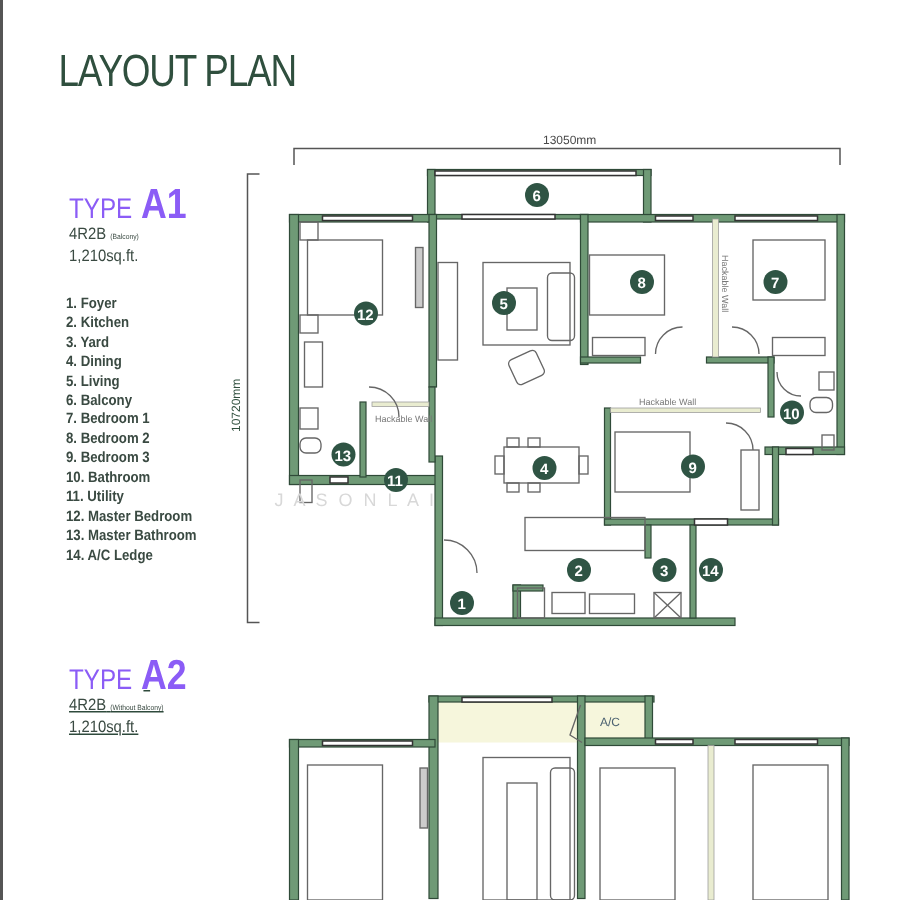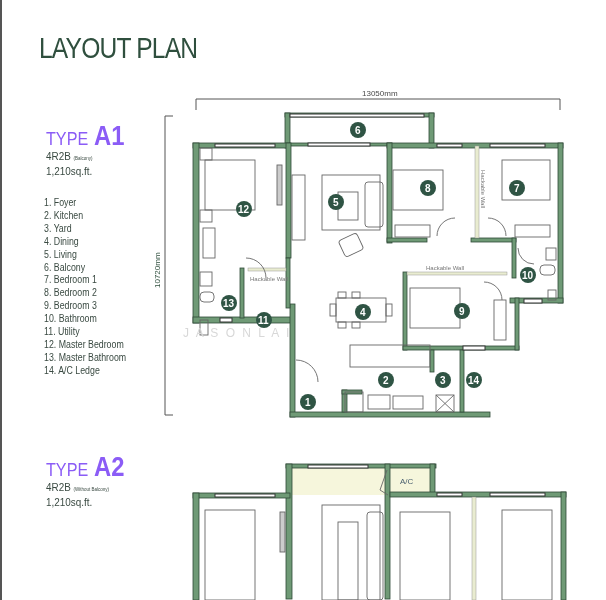--- a/index.html
+++ b/index.html
@@ -16,21 +16,21 @@
       font-size: 30px; font-weight: normal; letter-spacing: -1px;
       color: #2f4f3e; transform: scaleX(0.82); transform-origin: left top;
       white-space: nowrap;
     }
     .type-block { position: absolute; left: 46px; }
     .type-line { white-space: nowrap; color: #8b5cf6; line-height: 1; }
     .type-word { font-size: 19px; display: inline-block; transform: scaleX(0.85); transform-origin: left bottom; }
     .type-code { font-size: 28px; font-weight: bold; display: inline-block; transform: scaleX(0.85); transform-origin: left bottom; margin-left: -6px; }
     .sub { font-size: 11px; color: #3a4a42; line-height: 13px; white-space: nowrap; transform: scaleX(0.9); transform-origin: left top; }
     .sub .small { font-size: 5px; }
-    .legend { position: absolute; left: 44px; top: 197px; list-style: none; margin: 0; padding: 0; }
+    .legend { position: absolute; left: 44px; top: 197px; list-style: none; margin: 0; padding: 0; font-weight: bold; }
     .legend li { font-size: 10px; line-height: 12.9px; color: #3a4a42; white-space: nowrap; transform: scaleX(0.88); transform-origin: left top; }
     .plan { position: absolute; left: 0; top: 0; }
     .dim-text { font-family: "Liberation Sans", sans-serif; font-size: 8px; fill: #4a4a4a; }
     .dim-text-v { font-family: "Liberation Sans", sans-serif; font-size: 8px; fill: #2f4f3e; }
     .num-label { font-family: "Liberation Sans", sans-serif; font-size: 10px; font-weight: bold; fill: #ffffff; }
     .hack-text { font-family: "Liberation Sans", sans-serif; font-size: 6px; fill: #777777; }
     .wm { font-family: "Liberation Sans", sans-serif; font-size: 12px; fill: #d8d8d8; letter-spacing: 2px; }
     .ac-text { font-family: "Liberation Sans", sans-serif; font-size: 8px; fill: #4a6070; }
   </style>
 </head>
@@ -62,21 +62,21 @@
   <li>7. Bedroom 1</li>
   <li>8. Bedroom 2</li>
   <li>9. Bedroom 3</li>
   <li>10. Bathroom</li>
   <li>11. Utility</li>
   <li>12. Master Bedroom</li>
   <li>13. Master Bathroom</li>
   <li>14. A/C Ledge</li>
 </ul>
 
-<div class="type-block" style="top:453px;">
+<div class="type-block" style="top:436px;text-decoration:underline;">
   <div class="type-line">
     <span class="type-word">TYPE</span>
     <span class="type-code">A2</span>
   </div>
   <div class="sub">
     <span>4R2B</span>
     <span class="small">(Without Balcony)</span>
   </div>
   <div class="sub">1,210sq.ft.</div>
 </div>

